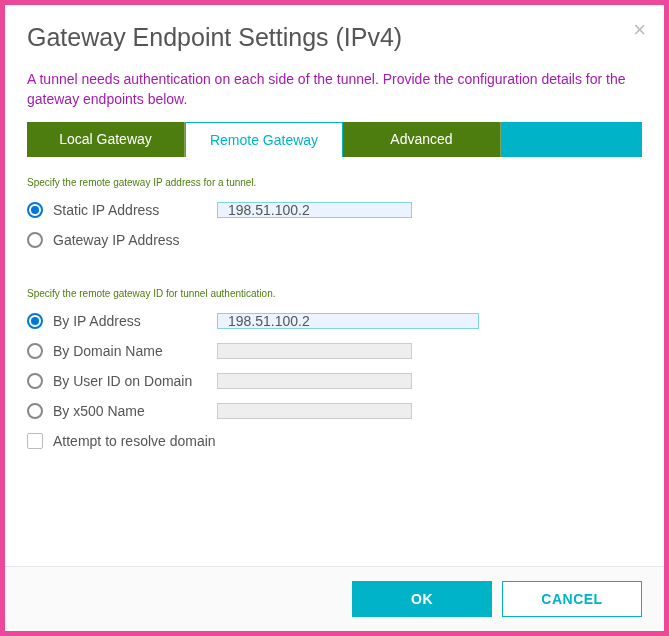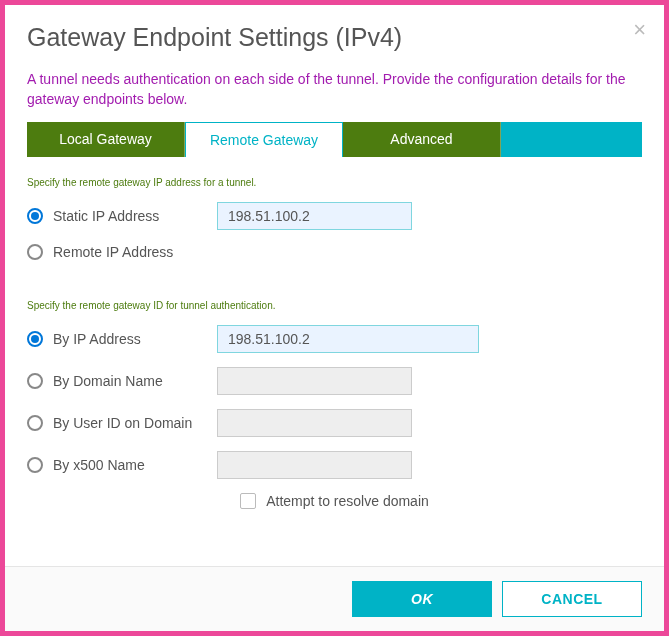--- a/index.html
+++ b/index.html
@@ -105,21 +105,21 @@
       width: 8px; height: 8px;
       background: #0077d9;
       border-radius: 50%;
       top: 2px; left: 2px;
     }
     .radio-label {
       font-size: 14px;
       color: #555;
     }
     .text-input {
-      height: 28px;
+      height: 16px;
       padding: 4px 10px;
       font-size: 14px;
       color: #555;
       border: 1px solid #7fd6df;
       outline: none;
     }
     .text-input.highlight {
       background: #eaf3ff;
       width: 195px;
     }
@@ -128,21 +128,20 @@
     }
     .text-input.disabled {
       background: #eeeeee;
       border: 1px solid #ccc;
       width: 195px;
     }
     .checkbox-wrap {
       display: flex;
       align-items: center;
       margin-top: 4px;
-      justify-content: center;
     }
     .checkbox {
       width: 16px;
       height: 16px;
       border: 1px solid #bbb;
       border-radius: 2px;
       margin-right: 10px;
       background: #fff;
     }
     .checkbox-label {
@@ -164,21 +163,20 @@
       font-size: 14px;
       font-weight: 600;
       letter-spacing: 0.5px;
       cursor: pointer;
       border: none;
       text-align: center;
     }
     .btn-primary {
       background: #00b3c6;
       color: #fff;
-      font-style: italic;
     }
     .btn-secondary {
       background: #fff;
       color: #00b3c6;
       border: 1px solid #00b3c6;
     }
   </style>
 </head>
 <body>
 
@@ -206,21 +204,21 @@
       <div class="radio-wrap">
         <div class="radio selected"></div>
         <div class="radio-label">Static IP Address</div>
       </div>
       <input class="text-input highlight" value="198.51.100.2" style="">
     </div>
 
     <div class="field-row">
       <div class="radio-wrap">
         <div class="radio"></div>
-        <div class="radio-label">Remote IP Address</div>
+        <div class="radio-label">Gateway IP Address</div>
       </div>
     </div>
 
     <div class="spacer-section"></div>
 
     <div class="section-text">Specify the remote gateway ID for tunnel authentication.</div>
 
     <div class="field-row">
       <div class="radio-wrap">
         <div class="radio selected"></div>

